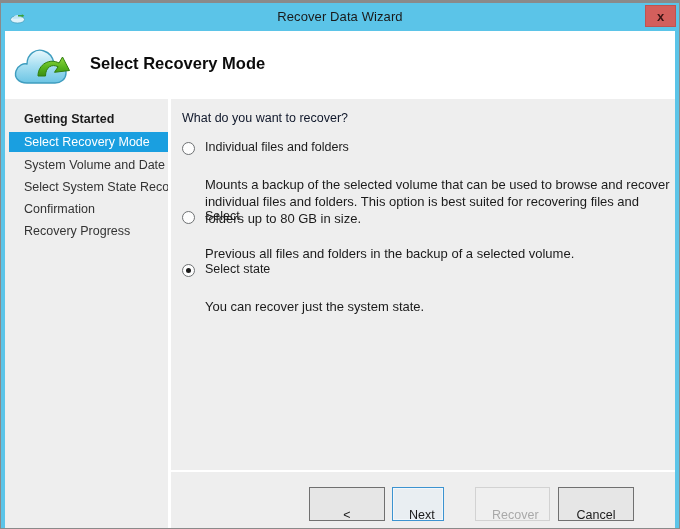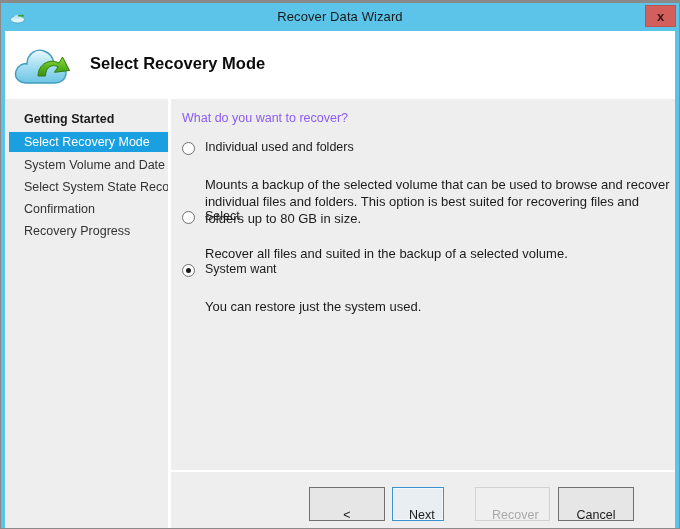--- a/index.html
+++ b/index.html
@@ -140,21 +140,21 @@
     position: absolute;
     left: 166px; top: 0;
     width: 504px;
     height: 429px;
     background: #eeeeee;
   }
   .question {
     position: absolute;
     left: 11px; top: 12px;
     font-size: 12.5px;
-    color: #8b5cf6;
+    color: #0f172a;
   }
 
   .opt {
     position: absolute;
     left: 11px;
     width: 490px;
   }
   .radio {
     position: absolute;
     left: 0; top: 2px;
@@ -282,34 +282,34 @@
       <div class="side-item" style="top:100px">Confirmation</div>
     </div>
     <div class="side-divider"></div>
 
     <div class="content">
 
       <div class="question">What do you want to recover?</div>
 
       <div class="opt" style="top:41px">
         <span class="radio"></span>
-        <span class="opt-label">Individual used and folders</span>
+        <span class="opt-label">Individual files and folders</span>
         <div class="opt-desc">Mounts a backup of the selected volume that can be used to browse and recover individual files and folders. This option is best suited for recovering files and folders up to 80 GB in size.</div>
       </div>
 
       <div class="opt" style="top:110px">
         <span class="radio"></span>
         <span class="opt-label">Select</span>
-        <div class="opt-desc">Recover all files and suited in the backup of a selected volume.</div>
+        <div class="opt-desc">Previous all files and folders in the backup of a selected volume.</div>
       </div>
 
       <div class="opt" style="top:163px">
         <span class="radio checked"></span>
-        <span class="opt-label">System want</span>
-        <div class="opt-desc">You can restore just the system used.</div>
+        <span class="opt-label">Select state</span>
+        <div class="opt-desc">You can recover just the system state.</div>
       </div>
 
     </div>
 
     <div class="footer-line"></div>
     <div class="footer">
       <button class="btn" style="left:138px; width:76px">&lt; Previous</button>
       <button class="btn focus" style="left:221px; width:52px">Next &gt;</button>
       <button class="btn disabled" style="left:304px; width:75px">Recover</button>
       <button class="btn" style="left:387px; width:76px">Cancel</button>

